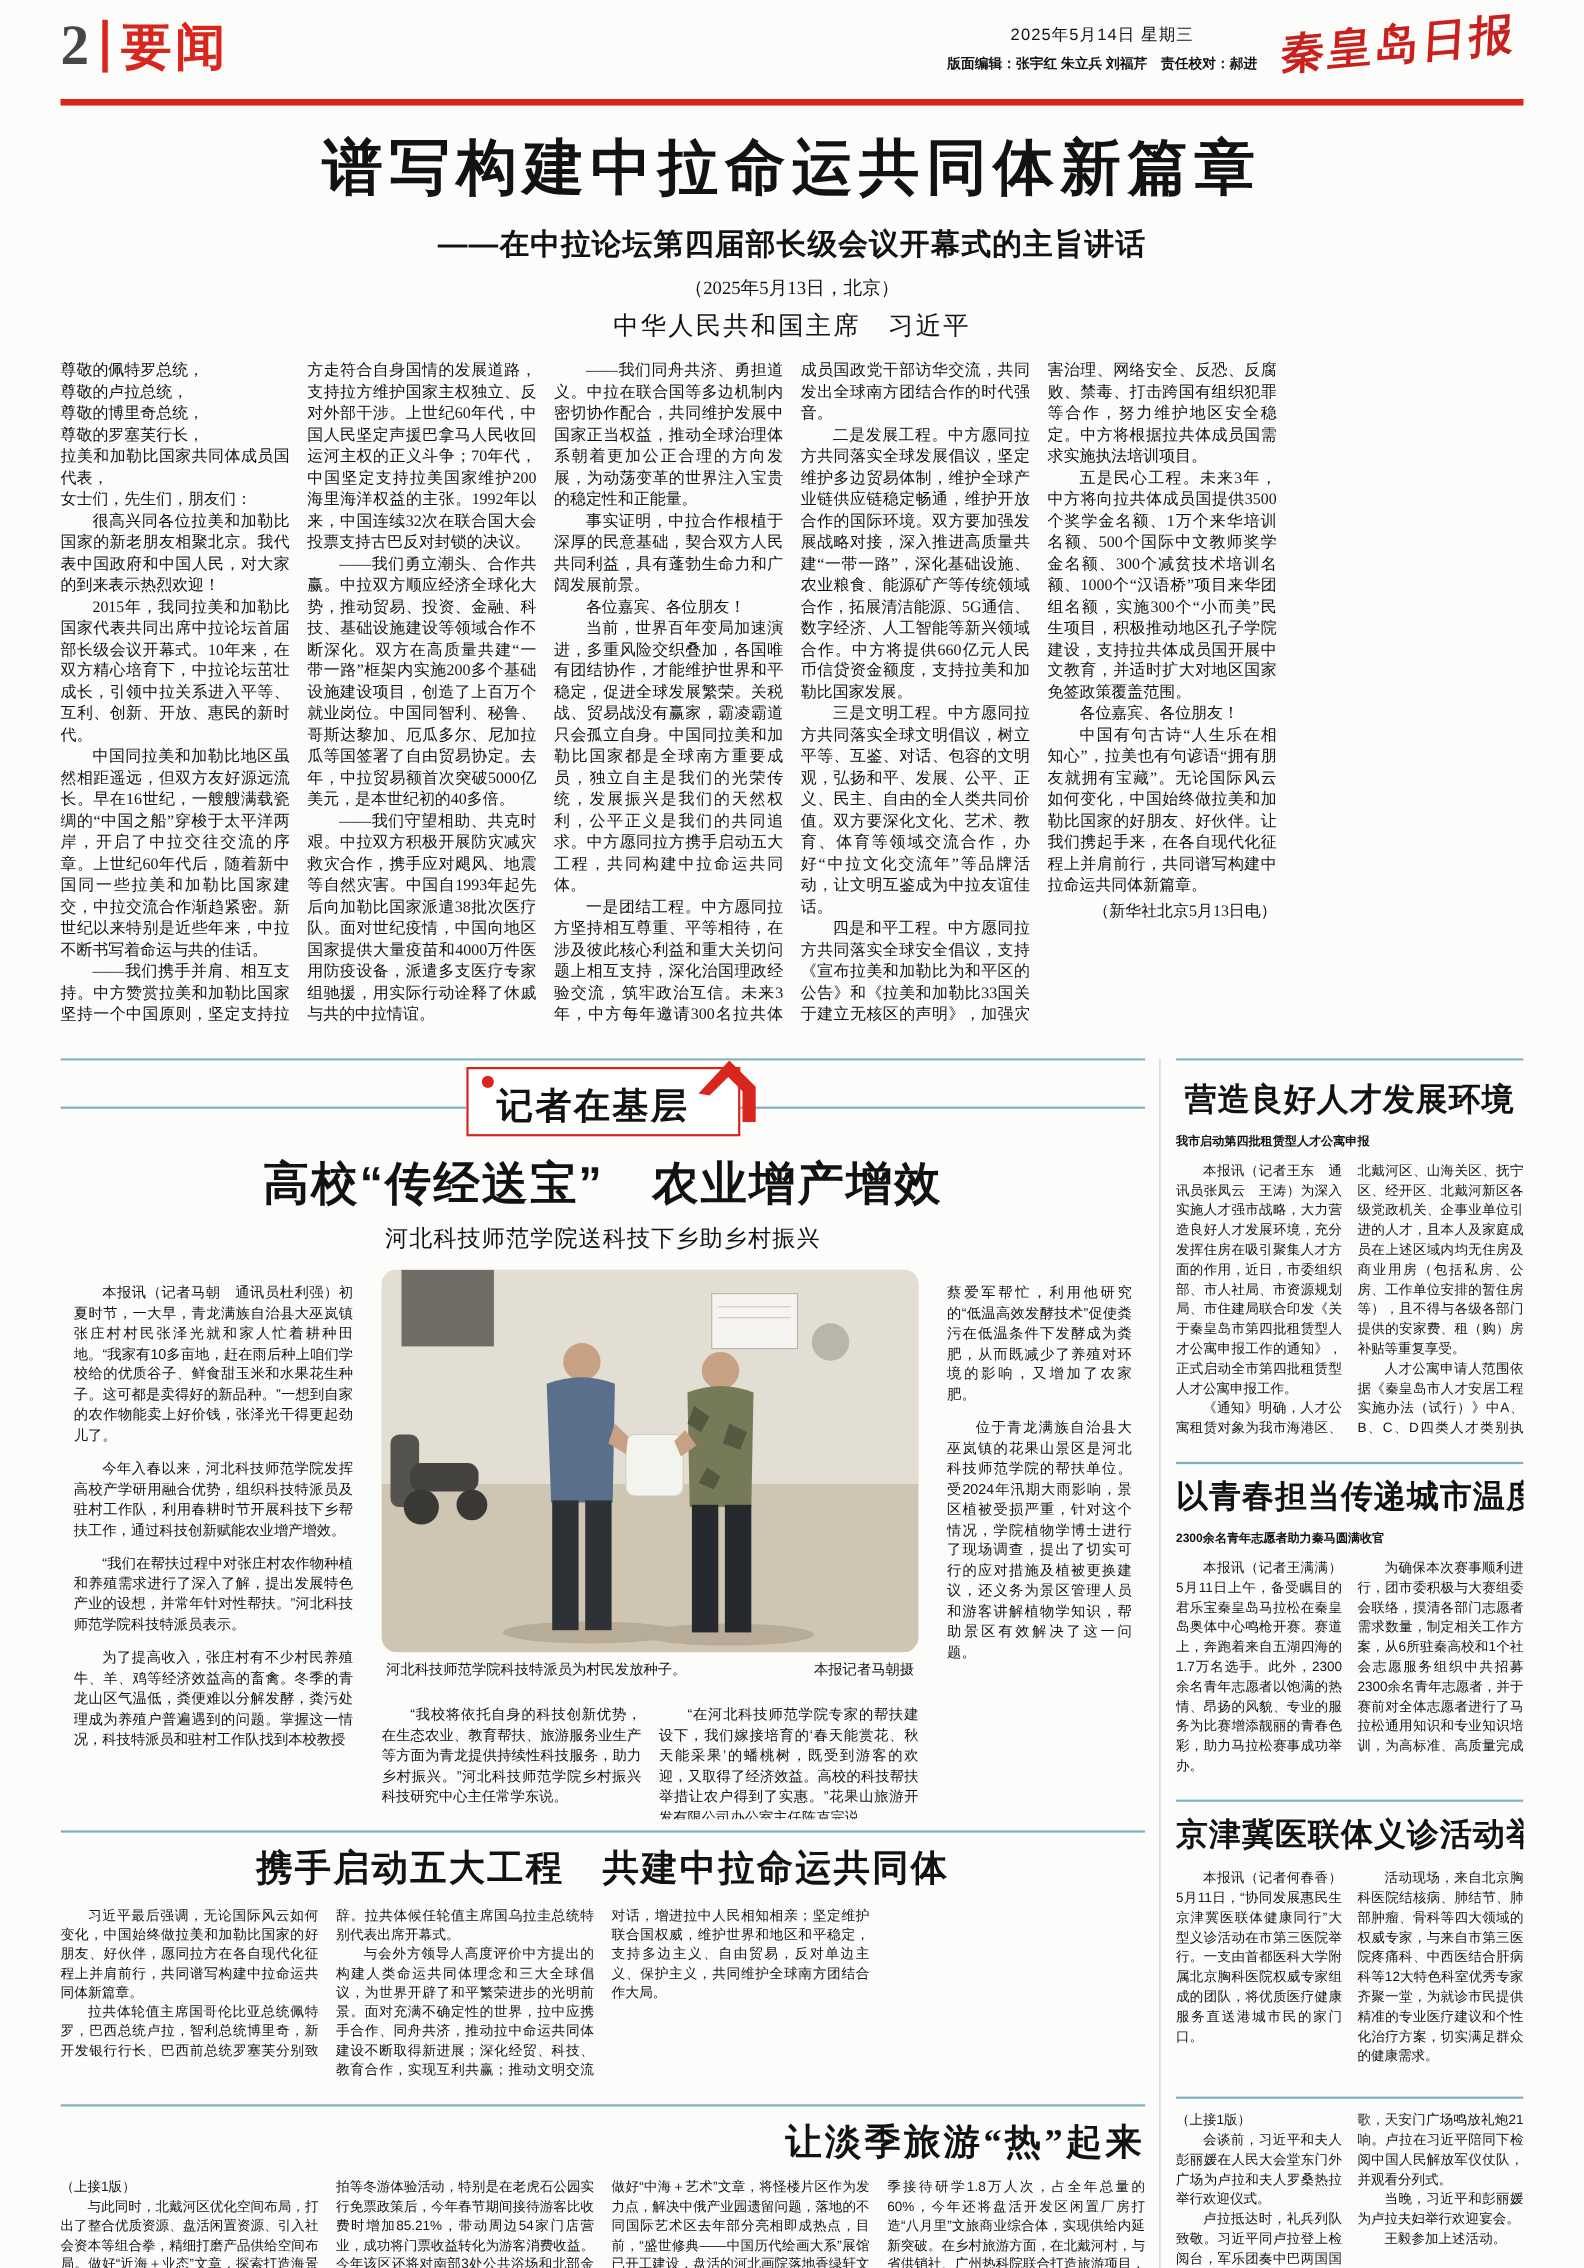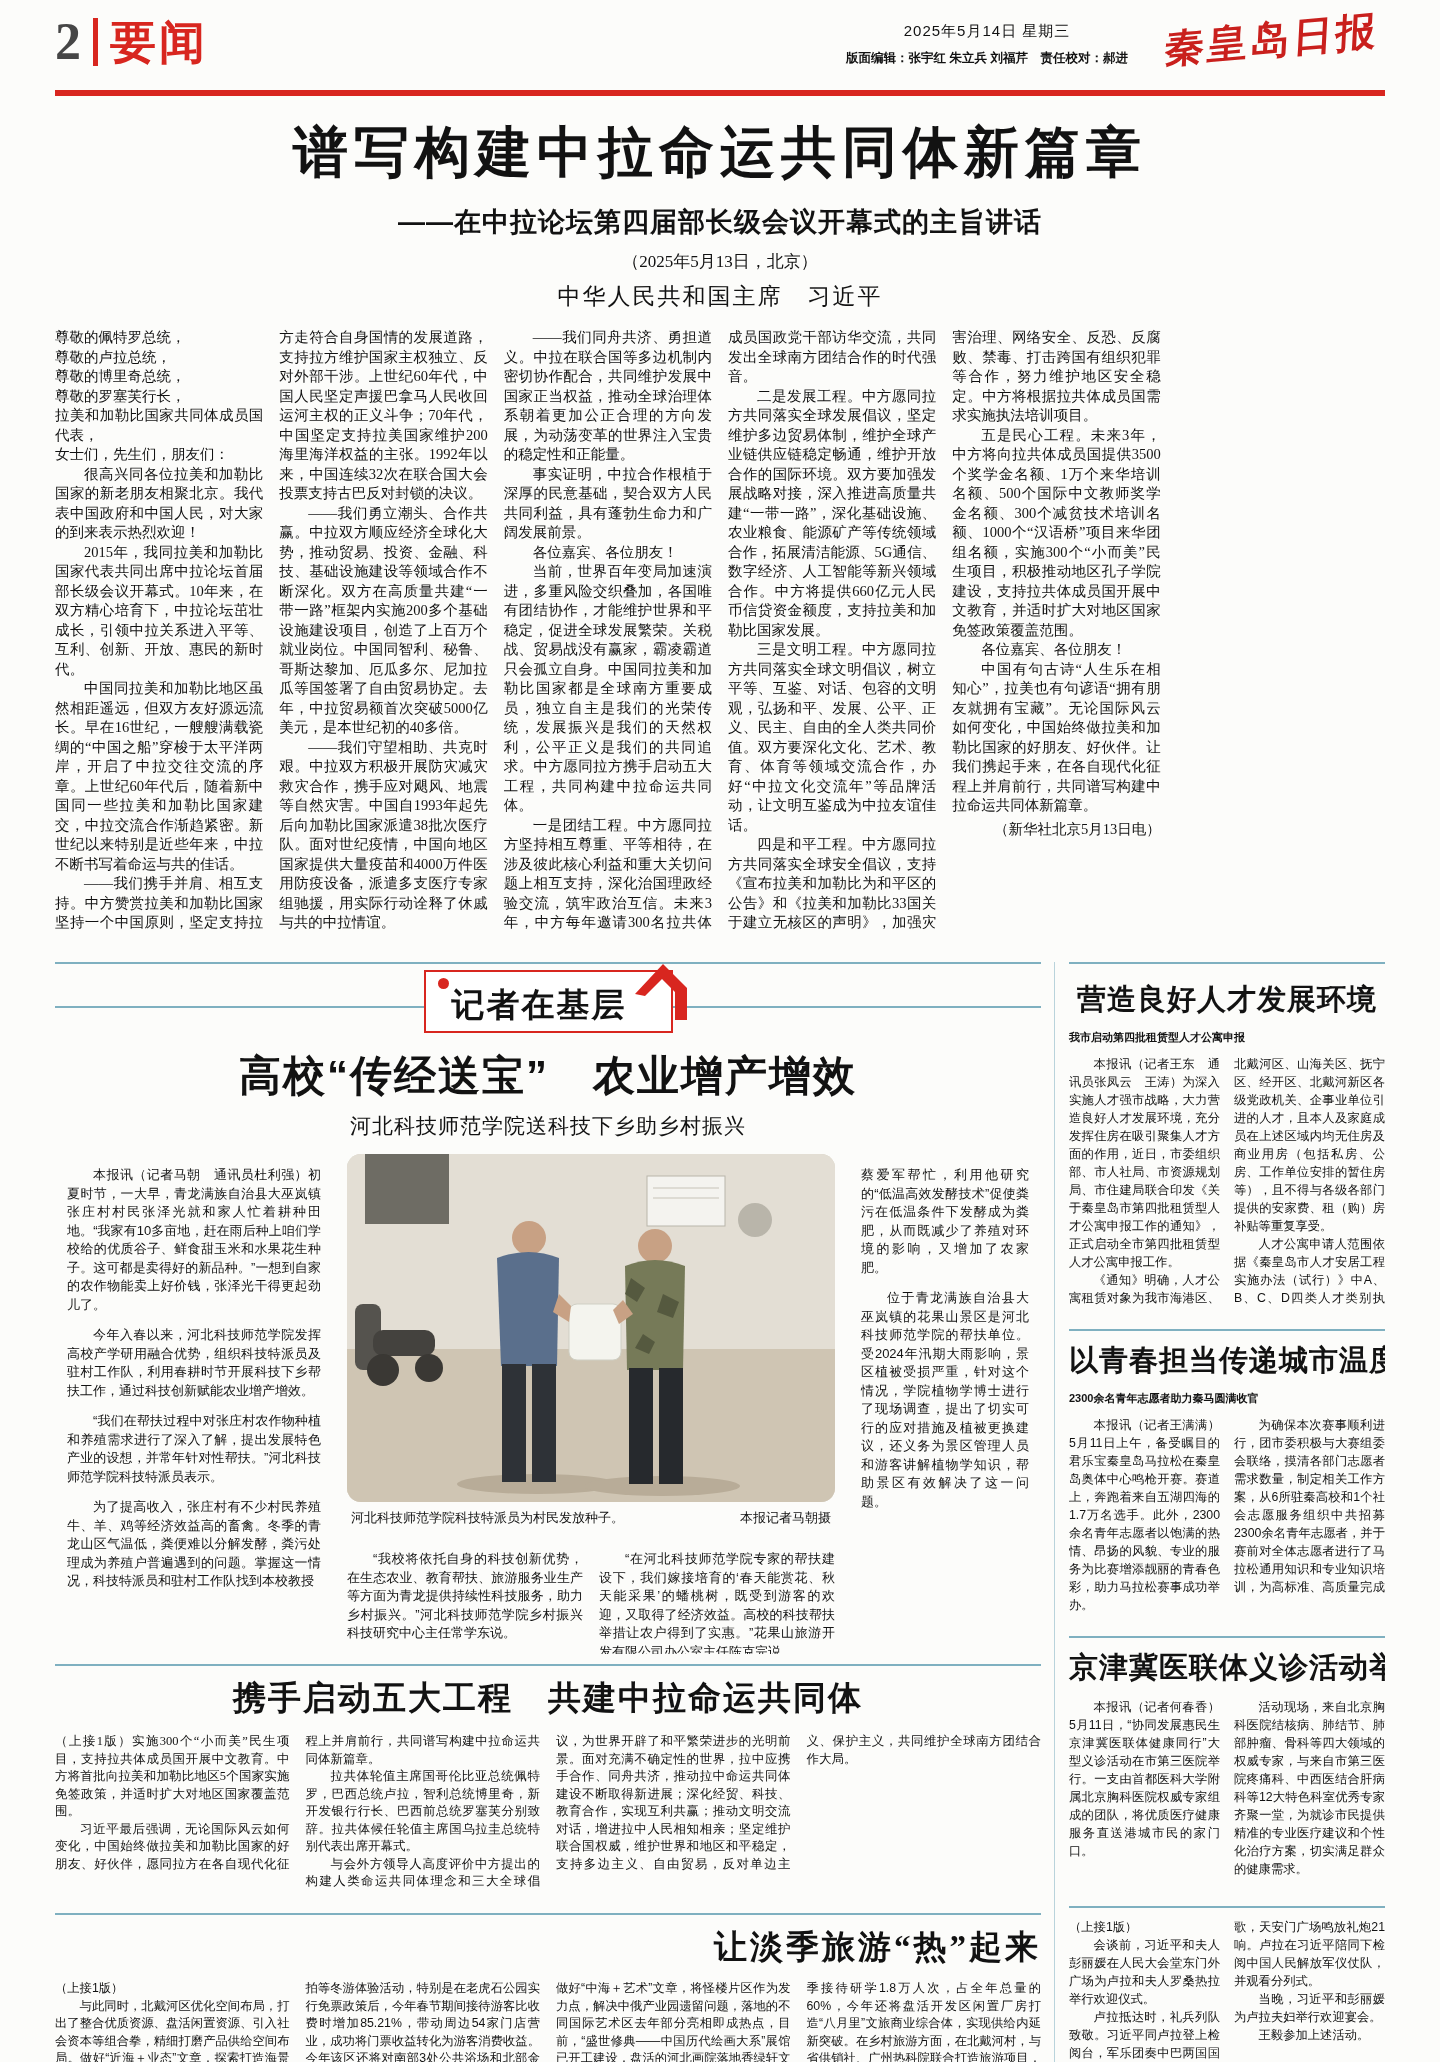--- a/index.html
+++ b/index.html
@@ -6,21 +6,21 @@
   body{width:1440px;height:2062px;background:#fcfcfa;color:#121212;
        font-family:"Liberation Sans",sans-serif;}
   .page{width:1330px;margin:0 auto;padding-top:12px;}
 
   
   .hdr{display:flex;justify-content:space-between;align-items:flex-start;height:74px;}
   .hdr-left{display:flex;align-items:center;gap:12px;padding-top:4px;}
   .page-num{font-size:52px;font-weight:bold;color:#464646;font-family:"Liberation Serif",serif;line-height:1;}
   .divbar{width:5px;height:48px;background:#d8261f;}
   .section-name{font-size:46px;color:#d8261f;font-weight:900;letter-spacing:3px;line-height:1;}
-  .hdr-right{display:flex;align-items:flex-end;gap:36px;}
+  .hdr-right{display:flex;align-items:flex-end;gap:21px;}
   .hdr-meta{text-align:center;padding-top:10px;}
   .hdr-date{font-size:15px;letter-spacing:1px;margin-bottom:9px;}
   .hdr-editors{font-size:12.5px;font-weight:bold;}
   .masthead{font-size:40px;color:#c9201d;font-weight:bold;font-family:"Liberation Serif",serif;
             transform:rotate(-5deg) skewX(-8deg);letter-spacing:3px;padding-right:6px;}
   .red-rule{height:6px;background:#d8261f;margin-top:4px;}
 
   
   .sp-headline{text-align:center;font-size:55px;font-weight:900;letter-spacing:6px;margin:20px 0 6px;}
   .sp-subtitle{text-align:center;font-size:27px;font-weight:bold;margin:14px 0 6px;letter-spacing:1px;}
@@ -212,21 +212,20 @@
           <div class="campus-col c-right">
             <p style="text-indent:0">蔡爱军帮忙，利用他研究的“低温高效发酵技术”促使粪污在低温条件下发酵成为粪肥，从而既减少了养殖对环境的影响，又增加了农家肥。</p>
             <p>位于青龙满族自治县大巫岚镇的花果山景区是河北科技师范学院的帮扶单位。受2024年汛期大雨影响，景区植被受损严重，针对这个情况，学院植物学博士进行了现场调查，提出了切实可行的应对措施及植被更换建议，还义务为景区管理人员和游客讲解植物学知识，帮助景区有效解决了这一问题。</p>
           </div>
         </div>
       </div>
 
       <div class="five-section">
         <h2 class="five-headline">携手启动五大工程　共建中拉命运共同体</h2>
         <div class="five-body">
-          <p style="text-indent:0">（上接1版）实施300个“小而美”民生项目，支持拉共体成员国开展中文教育。中方将首批向拉美和加勒比地区5个国家实施免签政策，并适时扩大对地区国家覆盖范围。</p>
           <p>习近平最后强调，无论国际风云如何变化，中国始终做拉美和加勒比国家的好朋友、好伙伴，愿同拉方在各自现代化征程上并肩前行，共同谱写构建中拉命运共同体新篇章。</p>
           <p>拉共体轮值主席国哥伦比亚总统佩特罗，巴西总统卢拉，智利总统博里奇，新开发银行行长、巴西前总统罗塞芙分别致辞。拉共体候任轮值主席国乌拉圭总统特别代表出席开幕式。</p>
           <p>与会外方领导人高度评价中方提出的构建人类命运共同体理念和三大全球倡议，为世界开辟了和平繁荣进步的光明前景。面对充满不确定性的世界，拉中应携手合作、同舟共济，推动拉中命运共同体建设不断取得新进展；深化经贸、科技、教育合作，实现互利共赢；推动文明交流对话，增进拉中人民相知相亲；坚定维护联合国权威，维护世界和地区和平稳定，支持多边主义、自由贸易，反对单边主义、保护主义，共同维护全球南方团结合作大局。</p>
         </div>
       </div>
 
       <div class="tour-section">
         <h2 class="tour-headline">让淡季旅游“热”起来</h2>
         <div class="tour-body">
           <p class="lead">（上接1版）</p>

